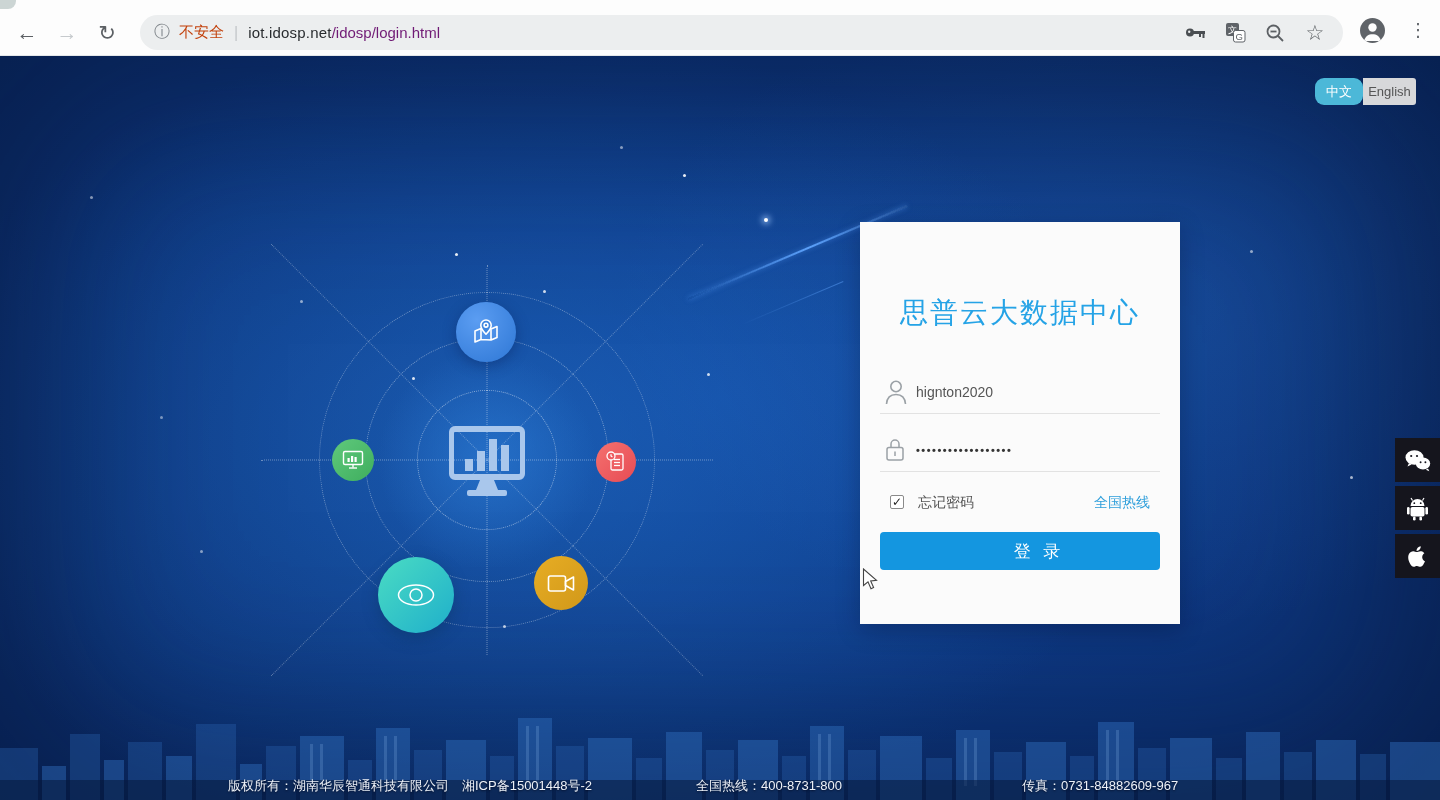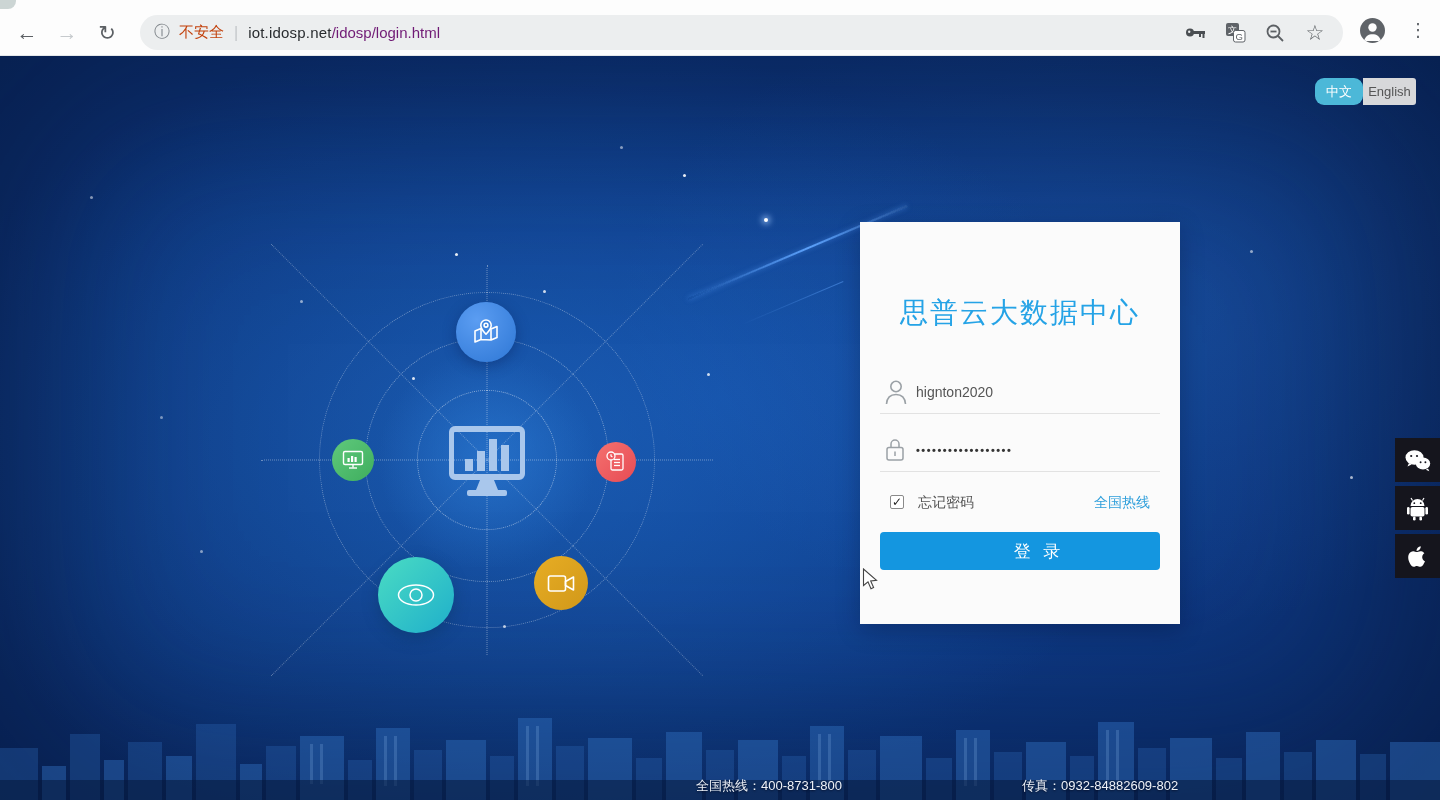--- a/index.html
+++ b/index.html
@@ -363,21 +363,22 @@
         <rect x="536" y="26" width="3" height="60"></rect>
         <rect x="818" y="34" width="3" height="52"></rect>
         <rect x="828" y="34" width="3" height="52"></rect>
         <rect x="1106" y="30" width="3" height="56"></rect>
         <rect x="1116" y="30" width="3" height="56"></rect>
         <rect x="964" y="38" width="3" height="48"></rect>
         <rect x="974" y="38" width="3" height="48"></rect>
     </g>
   </svg>
   <div class="footer-bar"></div>
+  <div class="footer-text ft-copy">版权所有：湖南华辰智通科技有限公司　湘ICP备15001448号-2</div>
   <div class="footer-text ft-hot">全国热线：400-8731-800</div>
-  <div class="footer-text ft-fax">传真：0932-84882609-802</div>
+  <div class="footer-text ft-fax">传真：0731-84882609-967</div>
 
   <div class="cursor">
     <svg width="17" height="23" viewBox="0 0 17 23">
         <path d="M1.5 1 L1.5 17.5 L6 13.8 L9 20.8 L11.6 19.6 L8.7 12.9 L14.5 12.4 Z" fill="#fff" stroke="#444" stroke-width="1.1"></path>
       </svg>
   </div>
 </div>
 
 </body></html>

